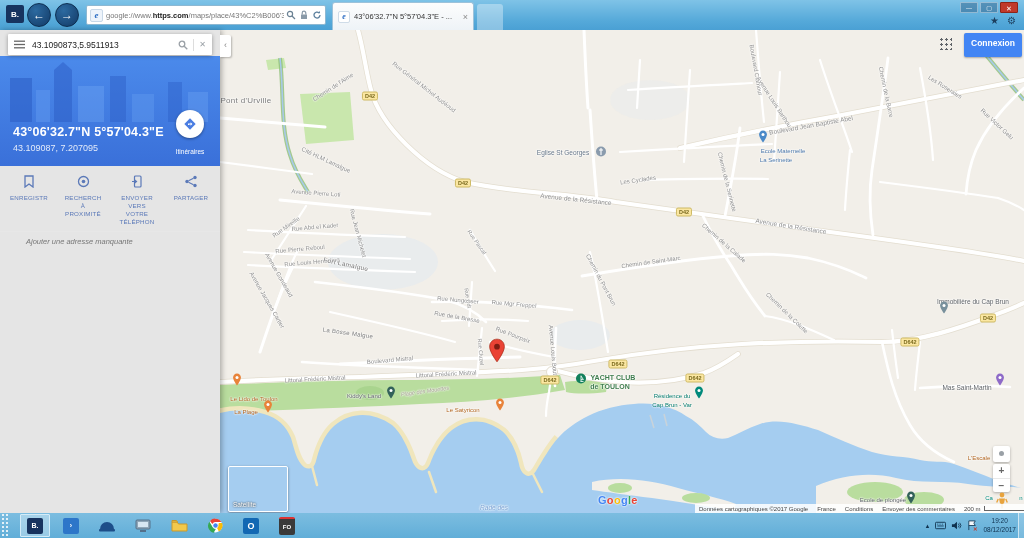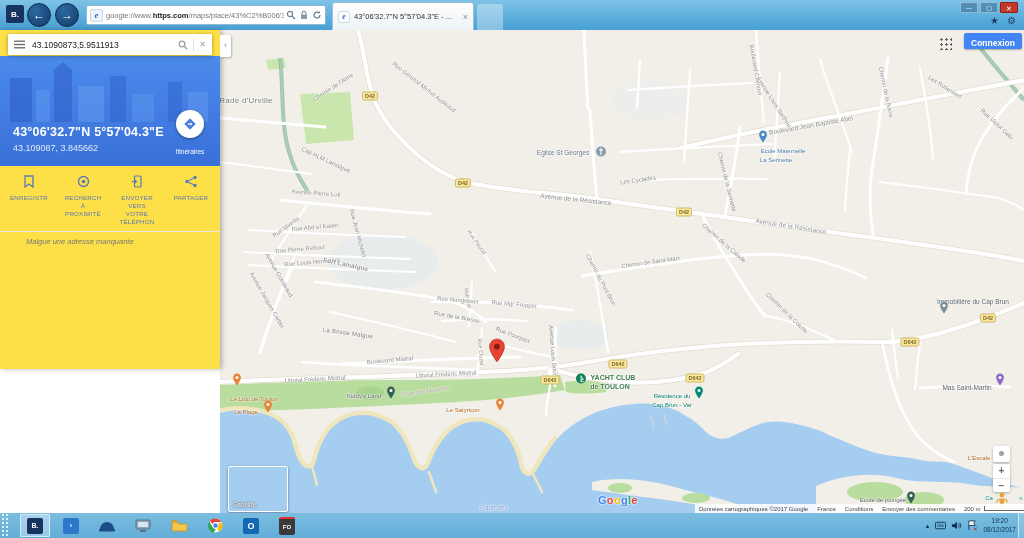--- a/index.html
+++ b/index.html
@@ -30,21 +30,21 @@
   #tab .x{font-size:9px;color:#8a8a8a;margin-left:4px;flex:none;}
   #tabstub{position:absolute;left:477px;top:4px;width:26px;height:26px;background:rgba(255,255,255,.35);
     border-radius:3px 3px 0 0;}
   .winbtns{position:absolute;right:6px;top:2px;display:flex;gap:2px;}
   .wbtn{width:18px;height:11px;border-radius:1px;color:#fff;font-size:6px;text-align:center;line-height:11px;}
   .wbtn.min,.wbtn.max{background:rgba(20,60,100,.35);border:1px solid rgba(255,255,255,.4);box-sizing:border-box;}
   .wbtn.close{background:#c0392b;border:1px solid #8e2418;box-sizing:border-box;font-size:7px;}
   .iebar-icons{position:absolute;right:8px;top:15px;display:flex;gap:8px;color:#1d3f5e;font-size:10px;}
 
   
-  #sidebar{position:absolute;left:0;top:30px;width:220px;height:339px;background:#fde047;z-index:5;
+  #sidebar{position:absolute;left:0;top:30px;width:220px;height:483px;background:#e5e5e5;z-index:5;
     box-shadow:2px 0 5px rgba(0,0,0,.28);}
   #search-card{position:absolute;left:8px;top:4px;width:204px;height:21px;background:#fff;border-radius:1px;
     box-shadow:0 1px 4px rgba(0,0,0,.35);display:flex;align-items:center;padding:0 6px;box-sizing:border-box;z-index:3;}
   #search-card .val{flex:1;font-size:8.5px;color:#222;margin-left:7px;white-space:nowrap;overflow:hidden;}
   #search-card .sep{width:1px;height:12px;background:#ddd;margin:0 5px;}
   #blue-header{position:absolute;left:0;top:26px;width:220px;height:110px;
     background:linear-gradient(180deg,#4b8aeb,#3a70d9);overflow:hidden;}
   #blue-header svg.illus{position:absolute;left:0;top:0;}
   .coords-dms{position:absolute;left:13px;top:69px;color:#fff;font-size:12.5px;font-weight:bold;letter-spacing:.2px;}
   .coords-dec{position:absolute;left:13px;top:87px;color:rgba(255,255,255,.85);font-size:9px;}
@@ -69,21 +69,21 @@
   .mlbl.poi-orange{color:#b0641f;}
   .mlbl.poi-green{color:#3f7d4e;}
   .mlbl.poi-teal{color:#00796b;}
   .mlbl.poi-dark{color:#5f6368;}
   .mlbl.poi-blue{color:#4b77a9;}
   .mlbl.poi-gray{color:#677789;}
   .mlbl.teal{color:#00897b;}
   .shield{position:absolute;background:#fbe7a2;border:1px solid #cdb964;border-radius:2px;color:#7a6a1e;
     font-size:5.5px;font-weight:bold;padding:0 2px;line-height:7px;z-index:3;transform:translate(-50%,-50%);}
   .poi{position:absolute;z-index:4;}
-  #connexion{position:absolute;left:744px;top:3px;width:58px;height:16px;background:#4285f4;border-radius:2px;
+  #connexion{position:absolute;left:744px;top:3px;width:58px;height:24px;background:#4285f4;border-radius:2px;
     color:#fff;font-size:8.5px;font-weight:bold;text-align:center;line-height:20px;box-shadow:0 1px 2px rgba(0,0,0,.3);z-index:6;}
   #apps-grid{position:absolute;left:719px;top:7px;width:13px;height:13px;z-index:6;
     background:radial-gradient(circle,#5f6368 1.1px,transparent 1.3px);background-size:5px 5px;background-position:0 0;}
   #sat-thumb{position:absolute;left:8px;top:436px;width:58px;height:44px;border:1px solid #fff;border-radius:2px;
     box-shadow:0 1px 3px rgba(0,0,0,.4);z-index:6;overflow:hidden;
     background:#57503f radial-gradient(circle at 20% 30%,#6e6652 8%,transparent 9%),
     radial-gradient(circle at 70% 60%,#3e3a2e 10%,transparent 11%),
     radial-gradient(circle at 45% 80%,#6b6250 9%,transparent 10%);}
   #sat-thumb span{position:absolute;left:4px;bottom:3px;color:#fff;font-size:6.5px;text-shadow:0 0 2px #000;}
   .ctrl{position:absolute;background:#fff;border-radius:2px;box-shadow:0 1px 3px rgba(0,0,0,.3);z-index:6;}
@@ -183,21 +183,21 @@
         <rect x="36" y="34" width="14" height="32" fill="#5e97ee" opacity=".55"></rect>
         <rect x="54" y="14" width="18" height="52" fill="#2d5fc7" opacity=".55"></rect>
         <path d="M54 14 l9 -8 9 8z" fill="#2d5fc7" opacity=".55"></path>
         <rect x="78" y="30" width="26" height="36" fill="#6ba2f2" opacity=".45"></rect>
         <rect x="110" y="20" width="16" height="46" fill="#2d5fc7" opacity=".5"></rect>
         <rect x="132" y="38" width="22" height="28" fill="#5e97ee" opacity=".5"></rect>
         <rect x="168" y="26" width="14" height="40" fill="#2d5fc7" opacity=".45"></rect>
         <rect x="188" y="36" width="20" height="30" fill="#6ba2f2" opacity=".4"></rect>
       </svg>
       <span class="coords-dms">43°06'32.7"N 5°57'04.3"E</span>
-      <span class="coords-dec">43.109087, 3.845662</span>
+      <span class="coords-dec">43.109087, 7.207095</span>
       <div id="dir-btn">
         <svg width="14" height="14" viewBox="0 0 14 14">
           <rect x="3" y="3" width="8" height="8" transform="rotate(45 7 7)" fill="#4a7de2"></rect>
           <path d="M5 8v-1.6h2.6V5.2L9.4 7 7.6 8.8V7.6H6.2V8z" fill="#fff"></path>
         </svg>
       </div>
       <span class="dir-label">Itinéraires</span>
     </div>
     <div id="actions-row">
         <div class="action">
@@ -224,21 +224,21 @@
           <span><svg width="12" height="13" viewBox="0 0 12 13">
               <circle cx="10" cy="2.5" r="1.7" fill="#5b79b8"></circle>
               <circle cx="2" cy="6.5" r="1.7" fill="#5b79b8"></circle>
               <circle cx="10" cy="10.5" r="1.7" fill="#5b79b8"></circle>
               <path d="M3.5 5.7 8.5 3.2 M3.5 7.3 8.5 9.8" stroke="#5b79b8" stroke-width="1.1"></path>
             </svg></span>
           <span class="lbl">PARTAGER</span>
         </div>
       </div>
     <div id="panel-divider"></div>
-    <span id="add-address">Malgue une adresse manquante</span>
+    <span id="add-address">Ajouter une adresse manquante</span>
   </div>
 
   <div id="map">
     <svg width="804" height="483" viewBox="0 0 804 483">
       <defs>
         <path id="mA" d="M138,0 C144,22 146,42 151,60 C160,95 205,140 245,152 C300,164 340,162 396,172 C470,182 540,192 610,202 C700,214 770,224 804,231"></path>
         <path id="mB" d="M460,118 C520,104 560,96 622,85 C680,74 750,60 804,50"></path>
         <path id="mC" d="M0,352 C40,350 90,348 140,347 C200,345 250,343 302,340 C330,338 352,335 374,331 C420,323 470,317 522,314 C560,312 620,311 662,312 C700,312 742,297 772,286 C790,279 798,276 804,273"></path>
         <path id="mD" d="M330,339 C352,345 374,350 402,352 C432,354 462,350 484,343 C498,338 508,331 518,324"></path>
       </defs>
@@ -346,21 +346,21 @@
         <path d="M0,88 C35,91 70,94 105,97" stroke-width="3"></path>
         <path d="M0,132 C30,136 62,140 92,144"></path>
         <path d="M630,120 C628,140 626,160 625,180"></path>
         <path d="M662,312 C668,340 674,368 690,395 C700,412 716,424 734,432" stroke-width="2.6"></path>
       </g>
       <circle cx="332" cy="342" r="5.5" fill="#ffffff" stroke="#e3ddcf" stroke-width="1"></circle>
     </svg>
 
     <div id="collapse-tab">‹</div>
     <div>
-        <span class="mlbl place" style="left: 26px; top: 70px; font-size: 8px; transform: translate(-50%, -50%) rotate(0deg);">Rade d'Urville</span>
+        <span class="mlbl place" style="left: 26px; top: 70px; font-size: 8px; transform: translate(-50%, -50%) rotate(0deg);">Pont d'Urville</span>
         <span class="mlbl st" style="left: 113px; top: 57px; font-size: 6px; transform: translate(-50%, -50%) rotate(-33deg);">Chemin de l'Aime</span>
         <span class="mlbl st" style="left: 204px; top: 57px; font-size: 6px; transform: translate(-50%, -50%) rotate(38deg);">Rue Général Michel Audéoud</span>
         <span class="mlbl st" style="left: 106px; top: 130px; font-size: 6px; transform: translate(-50%, -50%) rotate(25deg);">Cité HLM Lamalgue</span>
         <span class="mlbl st" style="left: 96px; top: 163px; font-size: 6px; transform: translate(-50%, -50%) rotate(4deg);">Avenue Pierre Loti</span>
         <span class="mlbl st" style="left: 138px; top: 203px; font-size: 6px; transform: translate(-50%, -50%) rotate(75deg);">Rue Jean Michelet</span>
         <span class="mlbl st" style="left: 66px; top: 197px; font-size: 6px; transform: translate(-50%, -50%) rotate(-35deg);">Rue Mireille</span>
         <span class="mlbl st" style="left: 95px; top: 197px; font-size: 6px; transform: translate(-50%, -50%) rotate(-5deg);">Rue Abd el Kader</span>
         <span class="mlbl st" style="left: 80px; top: 219px; font-size: 6px; transform: translate(-50%, -50%) rotate(-5deg);">Rue Pierre Reboul</span>
         <span class="mlbl st" style="left: 92px; top: 232px; font-size: 6px; transform: translate(-50%, -50%) rotate(-5deg);">Rue Louis Henseling</span>
         <span class="mlbl st" style="left: 59px; top: 245px; font-size: 6px; transform: translate(-50%, -50%) rotate(60deg);">Avenue Gondeaud</span>

